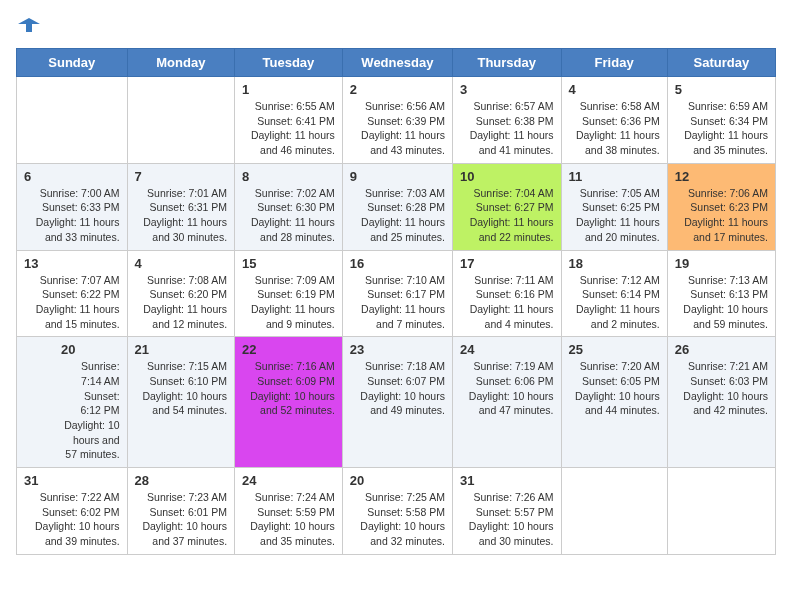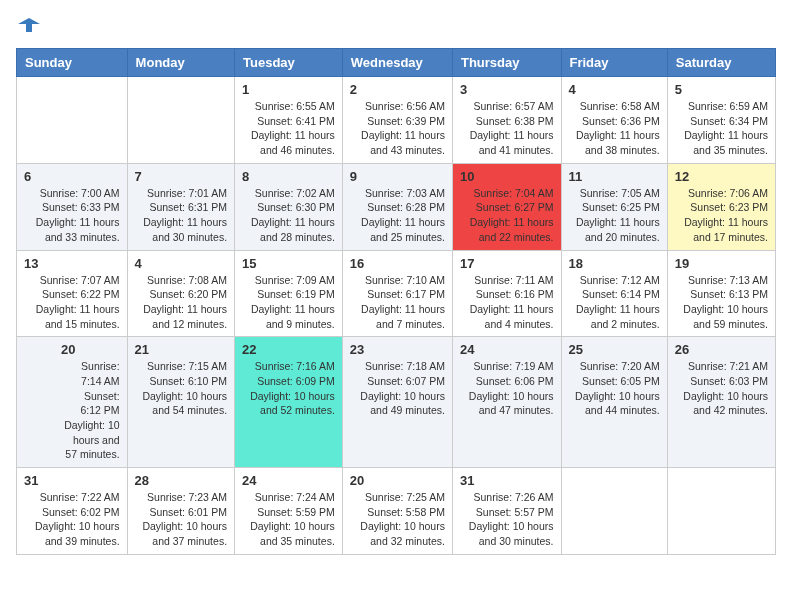--- a/index.html
+++ b/index.html
@@ -35,21 +35,21 @@
       margin-top: 2px;
     }
     .calendar-table {
       width: 100%;
       border-collapse: collapse;
       border: 1px solid #ccc;
     }
     .calendar-table th {
       background-color: #4a7fc1;
       color: #fff;
-      text-align: left;
+      text-align: center;
       padding: 6px 8px;
       font-size: 13px;
       border: 1px solid #3a6faf;
     }
     .calendar-table td {
       vertical-align: top;
       padding: 5px 7px;
       border: 1px solid #ccc;
       font-size: 11px;
       color: #333;
@@ -148,29 +148,29 @@
           <div class="day-info">Sunrise: 7:01 AM<br>Sunset: 6:31 PM<br>Daylight: 11 hours and 30 minutes.</div>
         </td>
         <td style="background: rgb(240, 244, 249);">
           <span class="day-number">8</span>
           <div class="day-info">Sunrise: 7:02 AM<br>Sunset: 6:30 PM<br>Daylight: 11 hours and 28 minutes.</div>
         </td>
         <td style="background: rgb(240, 244, 249);">
           <span class="day-number">9</span>
           <div class="day-info">Sunrise: 7:03 AM<br>Sunset: 6:28 PM<br>Daylight: 11 hours and 25 minutes.</div>
         </td>
-        <td style="background: #ef4444;">
+        <td style="background: #bef264;">
           <span class="day-number">10</span>
           <div class="day-info">Sunrise: 7:04 AM<br>Sunset: 6:27 PM<br>Daylight: 11 hours and 22 minutes.</div>
         </td>
         <td style="background: rgb(240, 244, 249);">
           <span class="day-number">11</span>
           <div class="day-info">Sunrise: 7:05 AM<br>Sunset: 6:25 PM<br>Daylight: 11 hours and 20 minutes.</div>
         </td>
-        <td style="background: #fef9c3;">
+        <td style="background: #fdba74;">
           <span class="day-number">12</span>
           <div class="day-info">Sunrise: 7:06 AM<br>Sunset: 6:23 PM<br>Daylight: 11 hours and 17 minutes.</div>
         </td>
       </tr>
       <tr>
         <td>
           <span class="day-number">13</span>
           <div class="day-info">Sunrise: 7:07 AM<br>Sunset: 6:22 PM<br>Daylight: 11 hours and 15 minutes.</div>
         </td>
         <td>
@@ -200,21 +200,21 @@
       </tr>
       <tr>
         <td style="background: rgb(240, 244, 249); padding-left: 44px;">
           <span class="day-number">20</span>
           <div class="day-info">Sunrise: 7:14 AM<br>Sunset: 6:12 PM<br>Daylight: 10 hours and 57 minutes.</div>
         </td>
         <td style="background: rgb(240, 244, 249);">
           <span class="day-number">21</span>
           <div class="day-info">Sunrise: 7:15 AM<br>Sunset: 6:10 PM<br>Daylight: 10 hours and 54 minutes.</div>
         </td>
-        <td style="background: #5eead4;">
+        <td style="background: #d946ef;">
           <span class="day-number">22</span>
           <div class="day-info">Sunrise: 7:16 AM<br>Sunset: 6:09 PM<br>Daylight: 10 hours and 52 minutes.</div>
         </td>
         <td style="background: rgb(240, 244, 249);">
           <span class="day-number">23</span>
           <div class="day-info">Sunrise: 7:18 AM<br>Sunset: 6:07 PM<br>Daylight: 10 hours and 49 minutes.</div>
         </td>
         <td style="background: rgb(240, 244, 249);">
           <span class="day-number">24</span>
           <div class="day-info">Sunrise: 7:19 AM<br>Sunset: 6:06 PM<br>Daylight: 10 hours and 47 minutes.</div>

